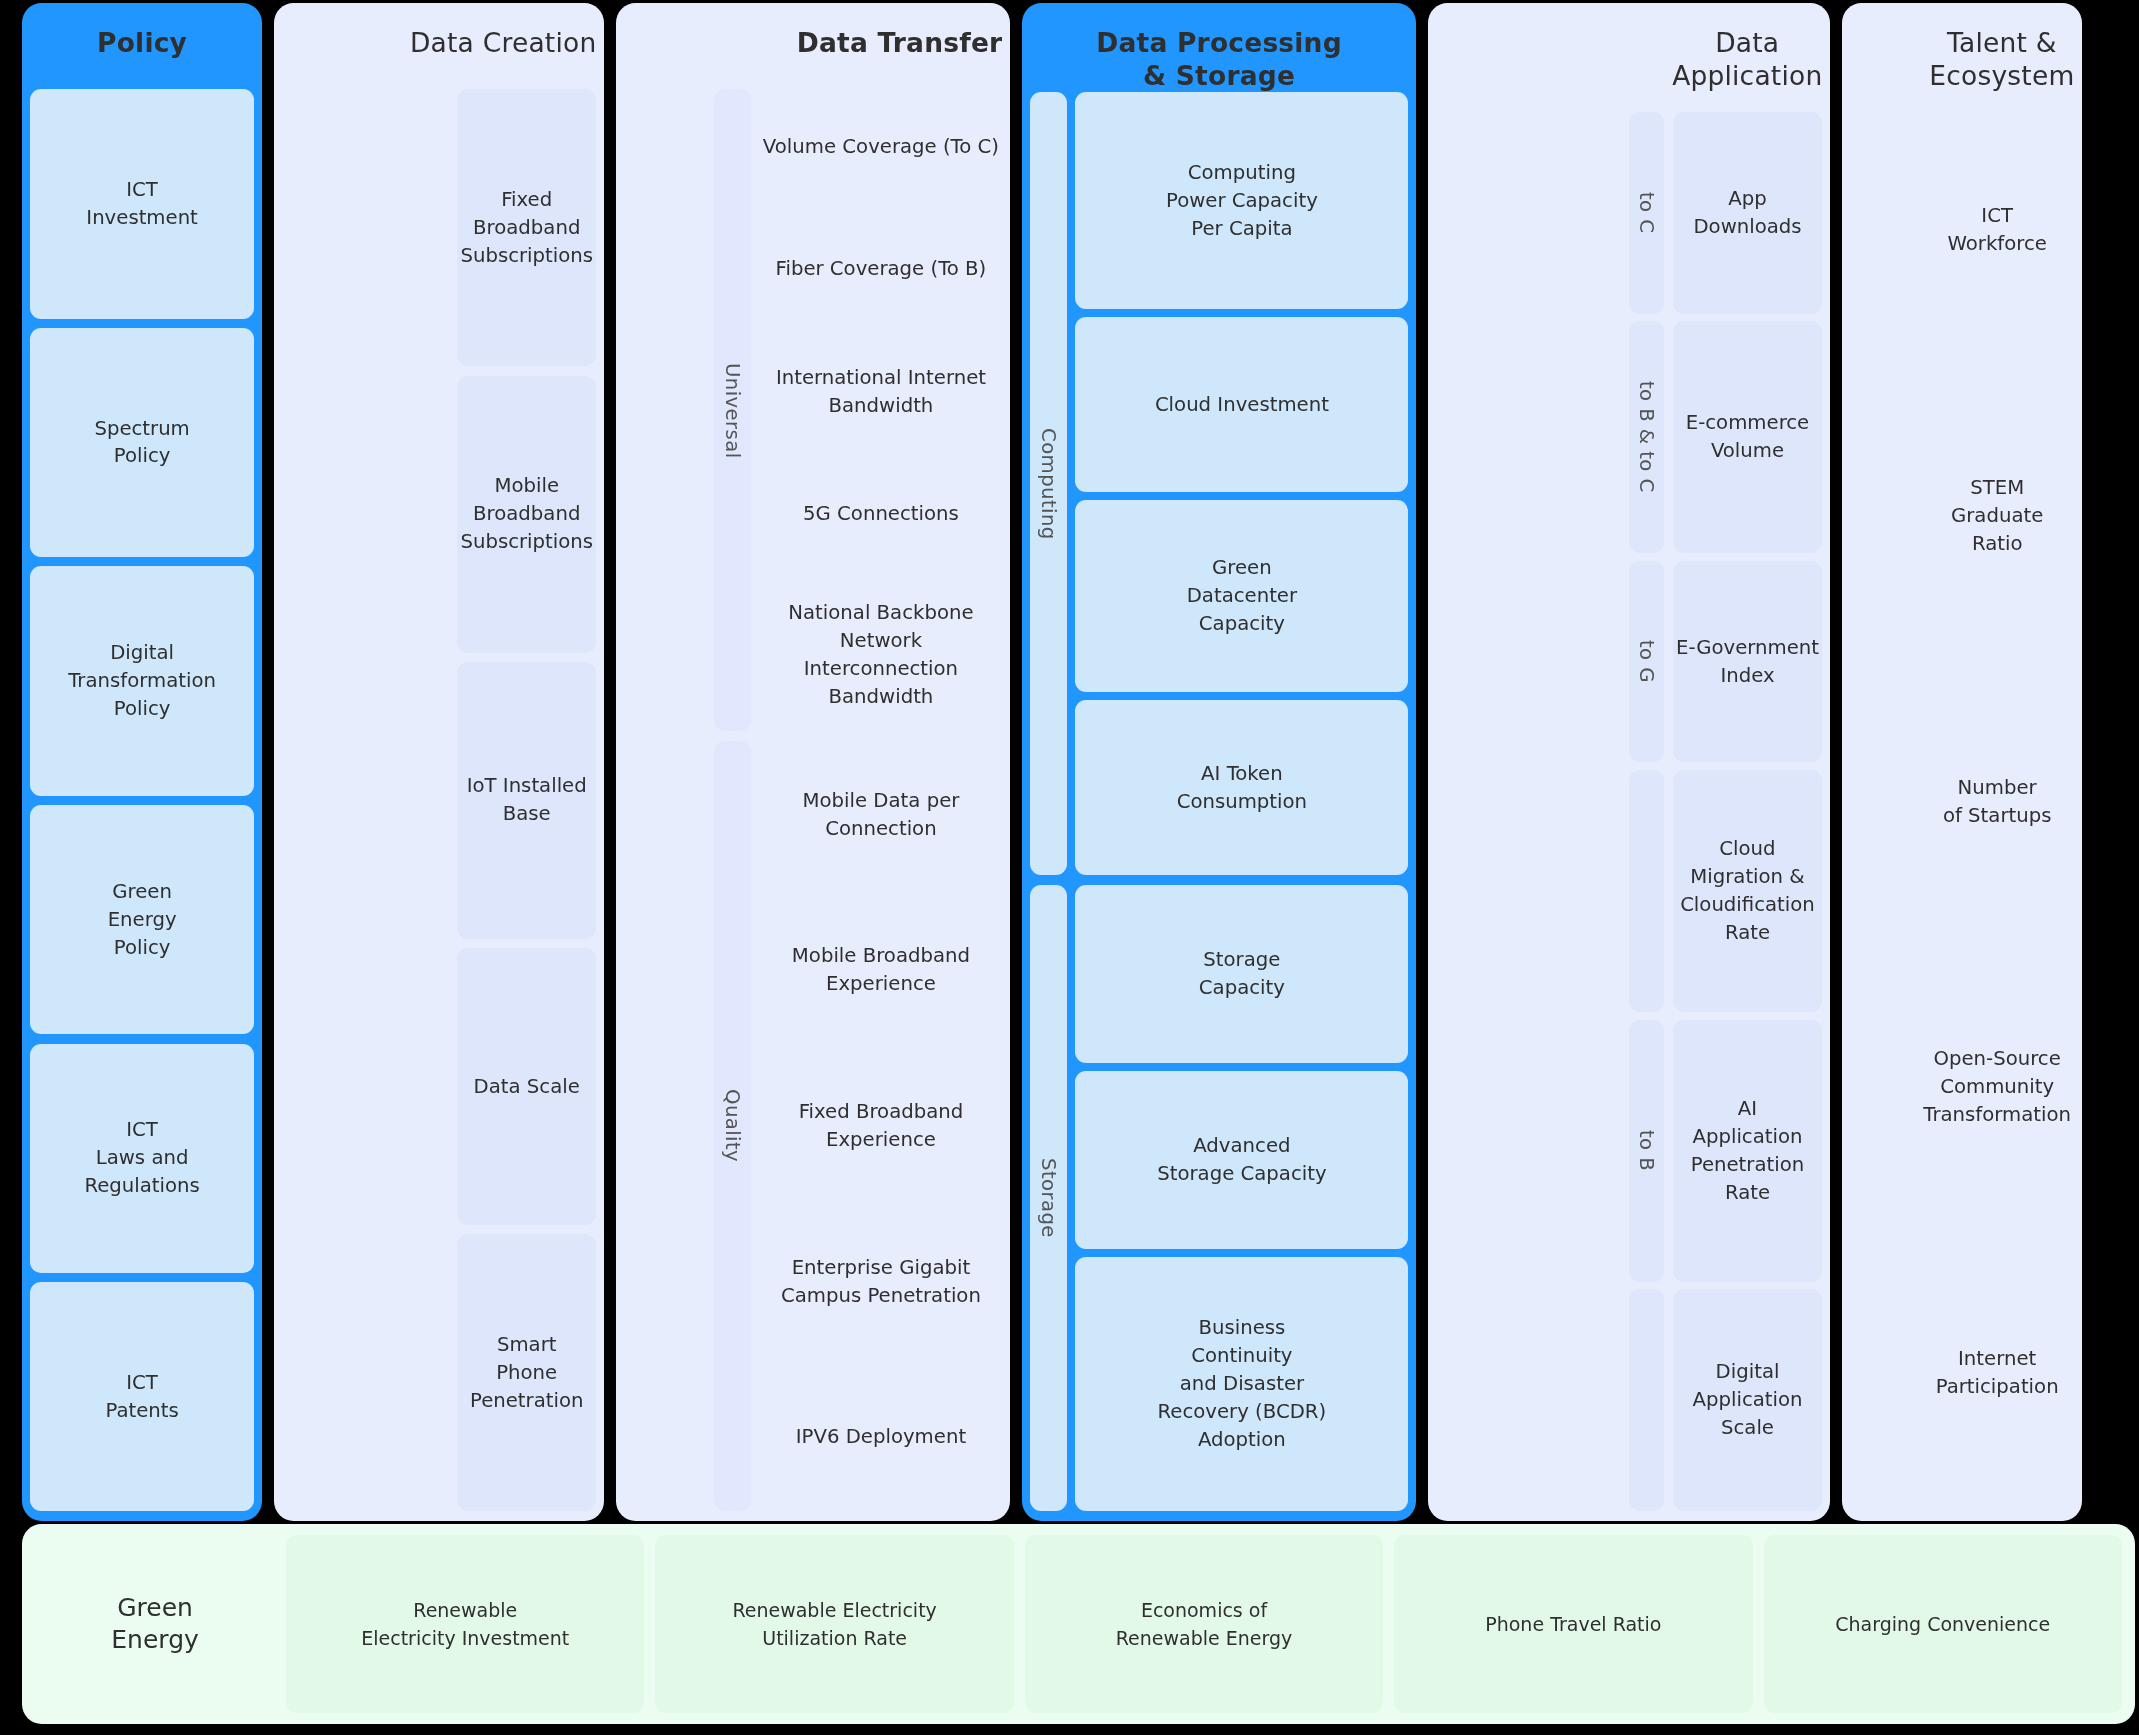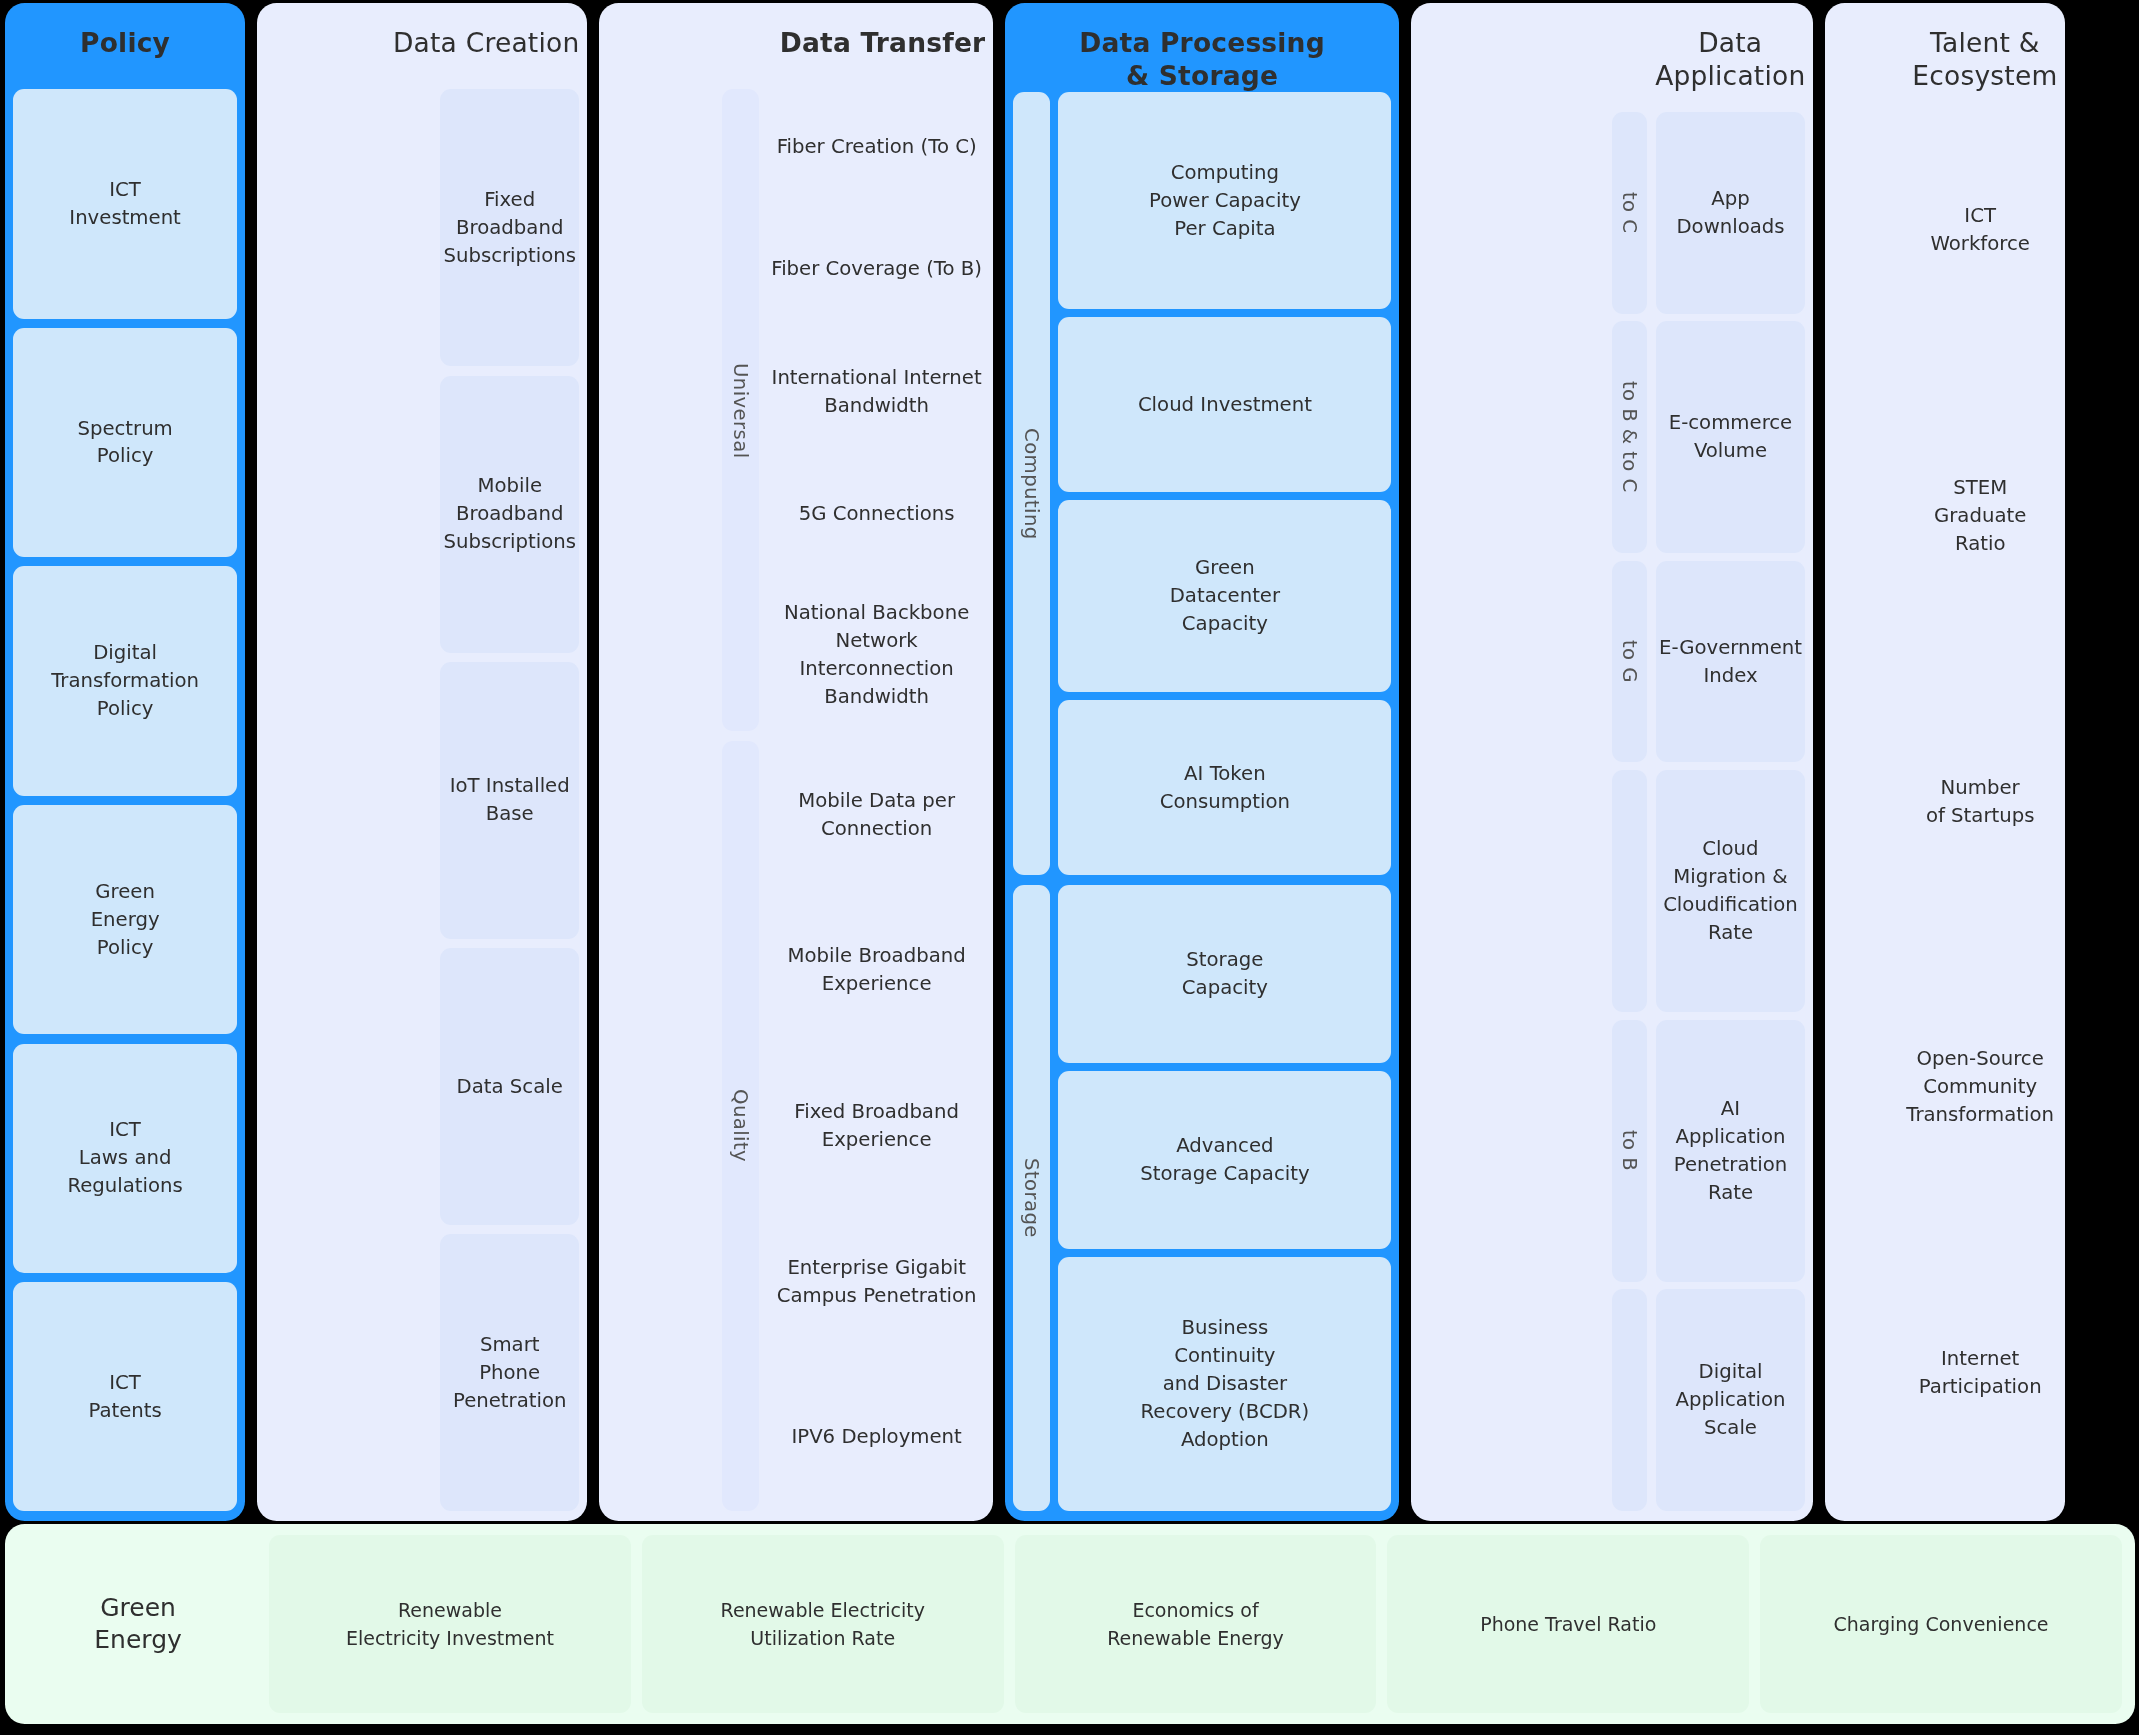--- a/index.html
+++ b/index.html
@@ -12,20 +12,21 @@
     overflow: hidden;
   }
 
   #root {
     width: 2140px;
     height: 1736px;
     position: relative;
     background: #000000;
     display: flex;
     flex-direction: column;
+    padding-left: 17px;
   }
 
   
   .pillars {
     display: flex;
     flex-direction: row;
     align-items: stretch;
     width: 2140px;
     height: 1524px;
     padding: 3.4px 5.1px 3.4px 5.1px;
@@ -224,21 +225,21 @@
 
     <section class="pillar light col-transfer">
       <h2 class="pillar-title">Data Transfer</h2>
       <div class="pillar-body">
 
         <div class="group" style="flex:5 1 0;">
           <div class="rail soft">
             <span class="rail-label">Universal</span>
           </div>
           <div class="group-items">
-            <div class="card plain">Fiber Creation (To C)</div>
+            <div class="card plain">Volume Coverage (To C)</div>
             <div class="card plain">Fiber Coverage (To B)</div>
             <div class="card plain">International Internet
 Bandwidth</div>
             <div class="card plain">5G Connections</div>
             <div class="card plain" style="flex:1.35 1 0;">National Backbone
 Network
 Interconnection
 Bandwidth</div>
           </div>
         </div>

